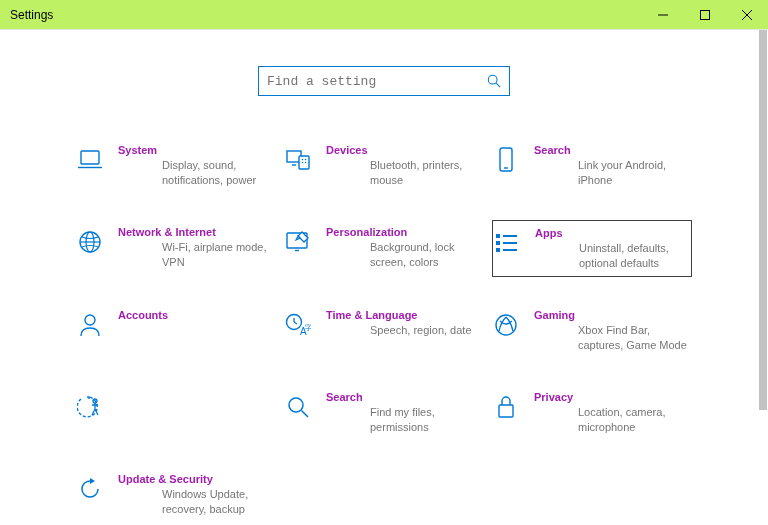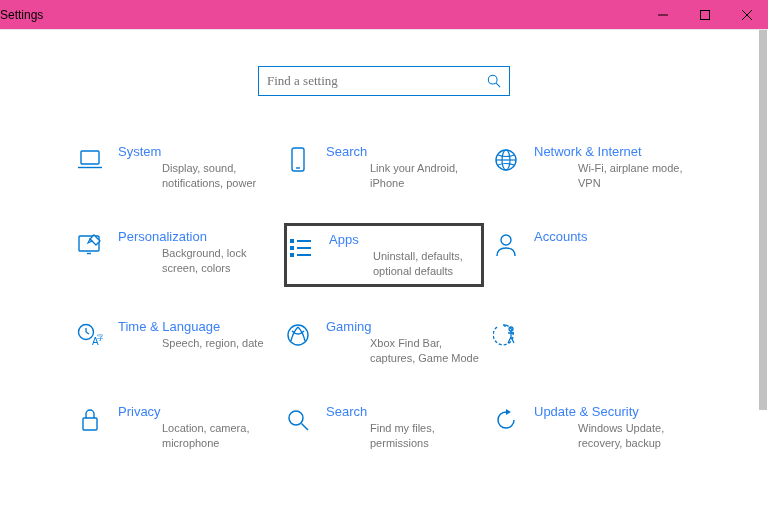--- a/index.html
+++ b/index.html
@@ -6,24 +6,25 @@
     body {
       font-family: "Segoe UI", -apple-system, sans-serif;
       background: #fff;
       width: 768px;
       height: 525px;
       overflow: hidden;
       position: relative;
     }
     .titlebar {
       height: 30px;
-      background: #ec4899;
+      background: #bef264;
       border-bottom: 1px solid #e5e5e5;
       display: flex;
       align-items: center;
+      padding-left: 10px;
       font-size: 12px;
       color: #000;
     }
     .titlebar-title { flex: 1; }
     .window-controls { display: flex; }
     .window-btn {
       width: 42px;
       height: 30px;
       display: flex;
       align-items: center;
@@ -49,56 +50,56 @@
       align-items: center;
       padding: 0 8px;
       font-size: 13px;
     }
     .search-input {
       flex: 1;
       border: none;
       outline: none;
       font-size: 13px;
       color: #a16207;
-      font-family: Liberation Serif, serif;
+      font-family: Liberation Mono, monospace;
     }
     .search-icon { color: #0078d4; }
     .grid {
       display: grid;
       grid-template-columns: repeat(3, 200px);
       column-gap: 8px;
       row-gap: 26px;
       justify-content: center;
       padding: 0 30px;
     }
     .tile {
       display: flex;
       align-items: flex-start;
       gap: 14px;
       padding: 6px 4px 6px 0;
       cursor: pointer;
     }
     .tile.highlighted {
-      border: 3px solid #404040;
+      border: 1px solid #404040;
     }
     .tile-icon {
       width: 28px;
       height: 28px;
       flex-shrink: 0;
       color: #0078d4;
       display: flex;
       align-items: center;
       justify-content: center;
       margin-top: 2px;
     }
     .tile-text { flex: 1; }
     .tile-title {
-      font-size: 13px;
-      color: #3b82f6;
-      font-weight: 400;
+      font-size: 11px;
+      color: #a21caf;
+      font-weight: 700;
       margin-bottom: 2px;
     }
     .tile-desc {
       font-size: 11px;
       color: #767676;
       line-height: 1.35;
       margin-left: 44px;
     }
     .scrollbar {
       position: absolute;
@@ -166,20 +167,37 @@
             <rect x="4" y="2" width="18" height="13" rx="1" fill="none" stroke="#0078d4" stroke-width="1.4"></rect>
             <line x1="1" y1="18.5" x2="25" y2="18.5" stroke="#0078d4" stroke-width="1.4"></line>
           </svg>
       </span>
       <div class="tile-text">
         <div class="tile-title">System</div>
         <div class="tile-desc">Display, sound, notifications, power</div>
       </div>
     </div>
 
+    <div class="tile">
+      <span class="tile-icon">
+        <svg width="26" height="22" viewBox="0 0 26 22">
+            <rect x="2" y="2" width="14" height="11" fill="none" stroke="#0078d4" stroke-width="1.4"></rect>
+            <rect x="14" y="7" width="10" height="13" rx="1" fill="#fff" stroke="#0078d4" stroke-width="1.4"></rect>
+            <circle cx="17.5" cy="10.5" r="0.8" fill="#0078d4"></circle>
+            <circle cx="20.5" cy="10.5" r="0.8" fill="#0078d4"></circle>
+            <circle cx="17.5" cy="13.5" r="0.8" fill="#0078d4"></circle>
+            <circle cx="20.5" cy="13.5" r="0.8" fill="#0078d4"></circle>
+            <line x1="7" y1="16" x2="11" y2="16" stroke="#0078d4" stroke-width="1.4"></line>
+          </svg>
+      </span>
+      <div class="tile-text">
+        <div class="tile-title">Devices</div>
+        <div class="tile-desc">Bluetooth, printers, mouse</div>
+      </div>
+    </div>
 
     <div class="tile">
       <span class="tile-icon">
         <svg width="20" height="26" viewBox="0 0 20 26">
             <rect x="4" y="1" width="12" height="23" rx="2" fill="none" stroke="#0078d4" stroke-width="1.4"></rect>
             <line x1="8" y1="21" x2="12" y2="21" stroke="#0078d4" stroke-width="1.4"></line>
           </svg>
       </span>
       <div class="tile-text">
         <div class="tile-title">Search</div>
@@ -284,41 +302,41 @@
             <path d="M4 4 A10 10 0 1 0 12 2" fill="none" stroke="#0078d4" stroke-width="1.4" stroke-dasharray="3 2"></path>
             <path d="M10 2 L12 2 L12 4" fill="none" stroke="#0078d4" stroke-width="1.4"></path>
             <circle cx="18" cy="6" r="2" fill="none" stroke="#0078d4" stroke-width="1.3"></circle>
             <path d="M18 8 L18 14 M15 10 L21 10 M18 14 L15 20 M18 14 L21 20" stroke="#0078d4" stroke-width="1.3" fill="none"></path>
           </svg>
       </span>
     </div>
 
     <div class="tile">
       <span class="tile-icon">
+        <svg width="24" height="24" viewBox="0 0 24 24">
+            <circle cx="10" cy="10" r="7" fill="none" stroke="#0078d4" stroke-width="1.5"></circle>
+            <line x1="15.5" y1="15.5" x2="22" y2="22" stroke="#0078d4" stroke-width="1.5"></line>
+          </svg>
+      </span>
+      <div class="tile-text">
+        <div class="tile-title">Search</div>
+        <div class="tile-desc">Find my files, permissions</div>
+      </div>
+    </div>
+
+    <div class="tile">
+      <span class="tile-icon">
         <svg width="20" height="24" viewBox="0 0 20 24">
             <rect x="3" y="10" width="14" height="12" rx="1" fill="none" stroke="#0078d4" stroke-width="1.4"></rect>
             <path d="M6 10 V6 a4 4 0 0 1 8 0 V10" fill="none" stroke="#0078d4" stroke-width="1.4"></path>
           </svg>
       </span>
       <div class="tile-text">
         <div class="tile-title">Privacy</div>
         <div class="tile-desc">Location, camera, microphone</div>
-      </div>
-    </div>
-
-    <div class="tile">
-      <span class="tile-icon">
-        <svg width="24" height="24" viewBox="0 0 24 24">
-            <circle cx="10" cy="10" r="7" fill="none" stroke="#0078d4" stroke-width="1.5"></circle>
-            <line x1="15.5" y1="15.5" x2="22" y2="22" stroke="#0078d4" stroke-width="1.5"></line>
-          </svg>
-      </span>
-      <div class="tile-text">
-        <div class="tile-title">Search</div>
-        <div class="tile-desc">Find my files, permissions</div>
       </div>
     </div>
 
     <div class="tile">
       <span class="tile-icon">
         <svg width="24" height="24" viewBox="0 0 24 24">
             <path d="M20 12 A8 8 0 1 1 12 4" fill="none" stroke="#0078d4" stroke-width="1.5"></path>
             <path d="M12 1 L12 7 L17 4 Z" fill="#0078d4"></path>
             <path d="M4 12 A8 8 0 0 1 12 4" fill="none" stroke="#0078d4" stroke-width="1.5" opacity="0"></path>
             <path d="M4 12 A8 8 0 1 0 12 20" fill="none" stroke="#0078d4" stroke-width="1.5" opacity="0"></path>

